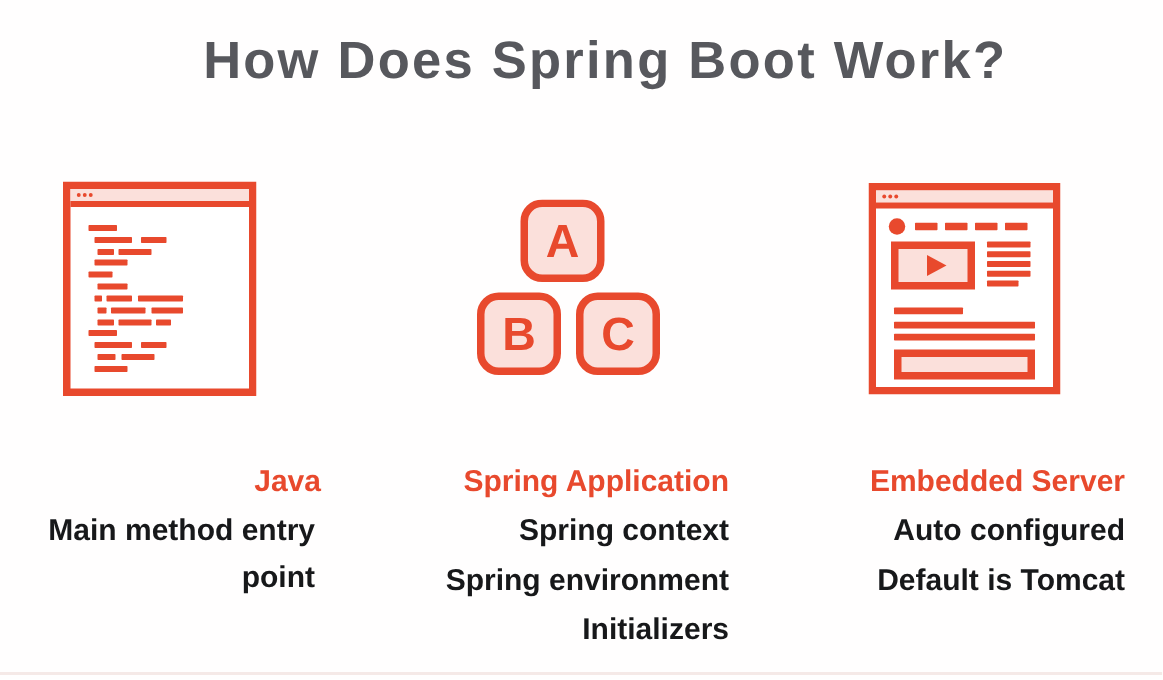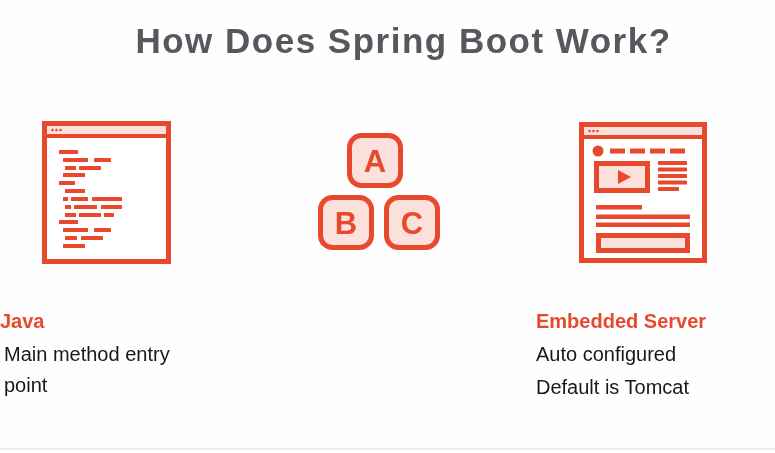--- a/index.html
+++ b/index.html
@@ -26,29 +26,29 @@
   .col{position:absolute;top:0;height:100%;width:214px;}
   #col-java{left:0;}
   #col-spring{left:272px;}
   #col-server{left:536px;}
   .icon{position:absolute;display:block;}
   #col-java .icon{left:42px;top:121px;}
   #col-spring .icon{left:46px;top:133px;}
   #col-server .icon{left:43px;top:122px;}
   .text-block{
     position:absolute;top:309px;left:0;width:100%;
-    text-align:left;
+    text-align:right;
   }
   .heading{
     font-size:20px;font-weight:bold;
     color:var(--accent);
     line-height:24px;margin-bottom:6px;
   }
   .detail{
-    font-size:20px;font-weight:normal;
+    font-size:20px;font-weight:bold;
     color:var(--text-black);
     line-height:31px;margin-bottom:2px;
   }
   #col-java .detail{max-width:206px;margin-left:auto;margin-right:auto;}
   .bottom-line{
     position:absolute;left:0;right:0;bottom:3px;height:2px;
     background:#F5E9E7;
   }
 </style>
 </head>
@@ -106,20 +106,26 @@
         <rect x="31.5" y="2.5" width="51" height="50" rx="12"></rect>
         <rect x="2.5" y="64.5" width="51" height="50" rx="12"></rect>
         <rect x="68.5" y="64.5" width="51" height="50" rx="12"></rect>
       </g>
       <g fill="#E8492D" font-family="Liberation Sans, sans-serif" font-weight="bold" font-size="31" text-anchor="middle">
         <text x="57" y="38.5">A</text>
         <text x="28" y="100.5">B</text>
         <text x="94" y="100.5">C</text>
       </g>
     </svg>
+    <div class="text-block">
+      <div class="heading">Spring Application</div>
+      <div class="detail">Spring context</div>
+      <div class="detail">Spring environment</div>
+      <div class="detail">Initializers</div>
+    </div>
   </div>
 
   <div class="col" id="col-server">
     <svg class="icon" width="128" height="141" viewBox="0 0 128 141">
       <rect x="2.5" y="2.5" width="123" height="136" fill="#FFFFFF" stroke="#E8492D" stroke-width="5"></rect>
       <g>
         <rect x="5" y="5" width="118" height="8" fill="#FBE0DB"></rect>
         <circle cx="10.5" cy="9" r="1.3" fill="#E8492D"></circle>
         <circle cx="14.5" cy="9" r="1.3" fill="#E8492D"></circle>
         <circle cx="18.5" cy="9" r="1.3" fill="#E8492D"></circle>

